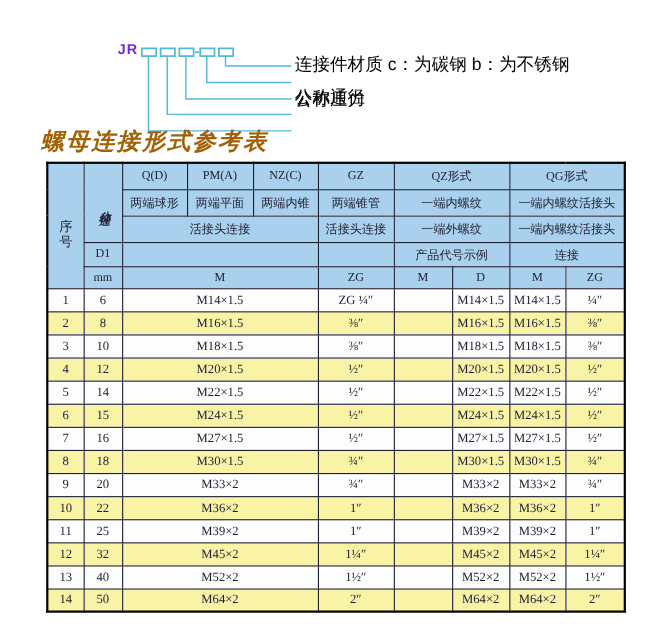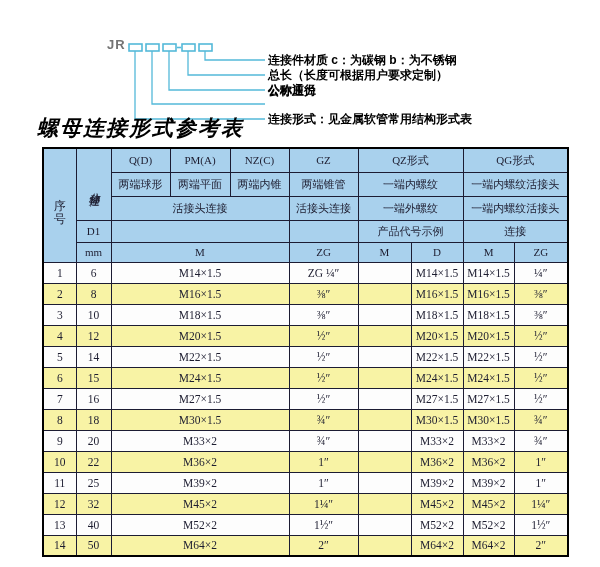--- a/index.html
+++ b/index.html
@@ -8,26 +8,26 @@
   }
   *{margin:0;padding:0;box-sizing:border-box;}
   body{width:600px;height:567px;background:#ffffff;position:relative;
        font-family:"Liberation Sans","DejaVu Sans",sans-serif;color:var(--ink);}
   .page{position:absolute;inset:0;width:600px;height:567px;background:#fff;overflow:hidden;}
 
   
   .diag-svg{position:absolute;left:0;top:0;}
   .diag-title{position:absolute;left:113px;top:18px;font-size:13.5px;font-weight:bold;color:#000;white-space:nowrap;}
   .diag-title .star{color:var(--star);margin-right:2px;font-size:12px;}
-  .code-prefix{position:absolute;left:107px;top:37px;font-size:13px;font-weight:bold;color:#737373;letter-spacing:1px;}
-  .diag-label{position:absolute;left:268px;height:14px;line-height:14px;font-size:12px;font-weight:bold;color:#000;white-space:nowrap;}
+  .code-prefix{position:absolute;left:107px;top:37px;font-size:13px;font-weight:bold;color:#6d28d9;letter-spacing:1px;}
+  .diag-label{position:absolute;left:268px;height:14px;line-height:14px;font-size:16px;font-weight:normal;color:#000;white-space:nowrap;}
 
   
   .tbl-title{position:absolute;left:37px;top:114px;font-size:21px;font-weight:bold;font-style:italic;
-             font-family:"DejaVu Serif","Liberation Serif",serif;color:#000000;letter-spacing:2px;}
+             font-family:"DejaVu Serif","Liberation Serif",serif;color:#a16207;letter-spacing:2px;}
 
   
   table{position:absolute;left:42px;top:147px;width:525px;border-collapse:collapse;table-layout:fixed;
         border:2px solid #000;font-family:"Liberation Serif","DejaVu Serif",serif;}
   th,td{border:1px solid var(--grid);text-align:center;vertical-align:middle;padding:0;overflow:hidden;
         font-weight:normal;color:var(--ink);}
   thead th{background:var(--hblue);font-size:11px;margin-left:15px;}
   thead tr.hr1{height:24px;} thead tr.hr2{height:24px;font-family:Liberation Mono, monospace;} thead tr.hr3{height:24px;}
   thead tr.hr4{height:22px;} thead tr.hr5{height:20px;padding-left:36px;}
   tbody tr{height:21px;background:var(--white-row);}
@@ -57,24 +57,22 @@
       <polyline points="169,51 169,90 265,90"></polyline>
       <polyline points="152,51 152,104 265,104"></polyline>
       <polyline points="135,51 135,119 265,119"></polyline>
     </g>
   </svg>
 
 
   <div class="code-prefix">JR</div>
 
   <div class="diag-label" style="top:53px">连接件材质  c：为碳钢  b：为不锈钢</div>
-  <div class="diag-label" style="top:68px">总长（长度可根据用户要求定制）</div>
   <div class="diag-label" style="top:83px">公称通径</div>
   <div class="diag-label" style="top:84px">公称压力</div>
-  <div class="diag-label" style="top:112px">连接形式：见金属软管常用结构形式表</div>
 
   <div class="tbl-title">螺母连接形式参考表</div>
 
   <table>
     <colgroup>
       <col style="width:33px">
         <col style="width:35px">
       <col style="width:59px">
         <col style="width:60px">
         <col style="width:59px">

